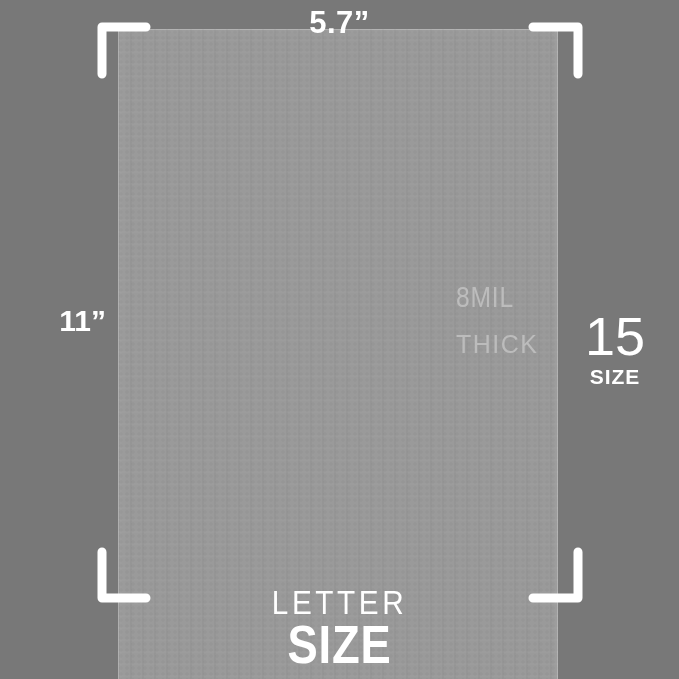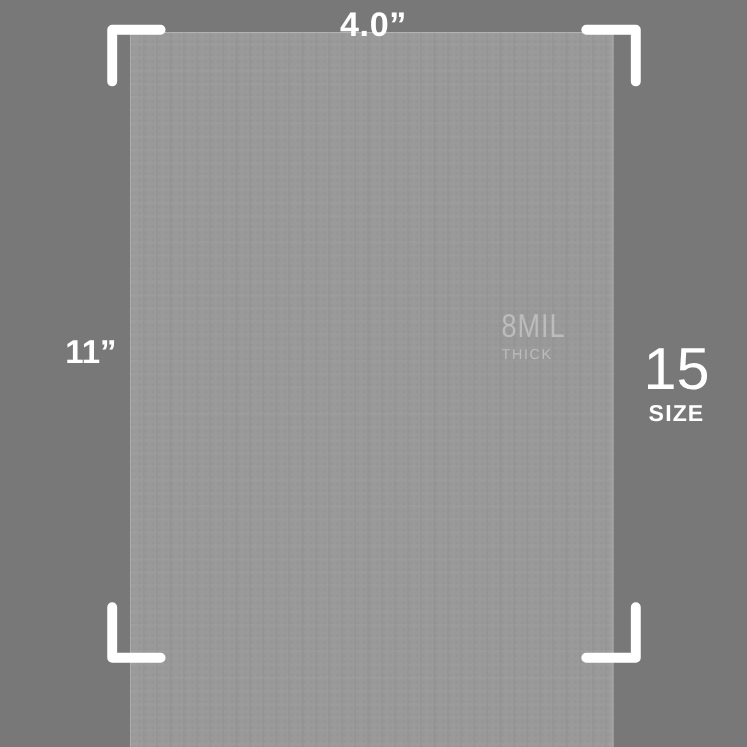--- a/index.html
+++ b/index.html
@@ -48,22 +48,22 @@
   .watermark {
     position: absolute; left: 338px; top: 253px;
     color: var(--watermark, #bcbcbc);
     line-height: 1; text-align: left;
   }
   .wm-value {
     font-size: 30px; font-weight: 400; letter-spacing: 1px;
     transform: scaleX(0.82); transform-origin: left top;
   }
   .wm-word {
-    font-size: 13px; font-weight: 400; letter-spacing: 1.5px;
-    margin-top: 3px;
+    font-size: 25px; font-weight: 400; letter-spacing: 1.5px;
+    margin-top: 20px;
   }
   .pack {
     position: absolute; left: 581px; top: 281px; width: 68px;
     text-align: center;
     color: var(--text, #ffffff);
     line-height: 1;
   }
   .pack-count { font-size: 54px; font-weight: 400; margin-top: 28px; }
   .pack-word  { font-size: 21px; font-weight: 800; letter-spacing: 1px; margin-top: 3px; }
   .size {
@@ -94,23 +94,27 @@
     </div>
   </div>
 
   <svg class="brackets" width="679" height="679" viewBox="0 0 679 679" aria-hidden="true">
     <polyline points="146,27 102,27 102,74"></polyline>
     <polyline points="533,27 578,27 578,74"></polyline>
     <polyline points="102,552 102,598 146,598"></polyline>
     <polyline points="578,552 578,598 533,598"></polyline>
   </svg>
 
-  <div class="dim-top">4.0”</div>
+  <div class="dim-top">5.7”</div>
 
   <div class="dim-left">11”</div>
 
   <div class="pack">
     <div class="pack-count">15</div>
     <div class="pack-word">SIZE</div>
   </div>
 
+  <div class="size">
+    <div class="size-line1">LETTER</div>
+    <div class="size-line2">SIZE</div>
+  </div>
 
 </div>
 
 </body></html>

